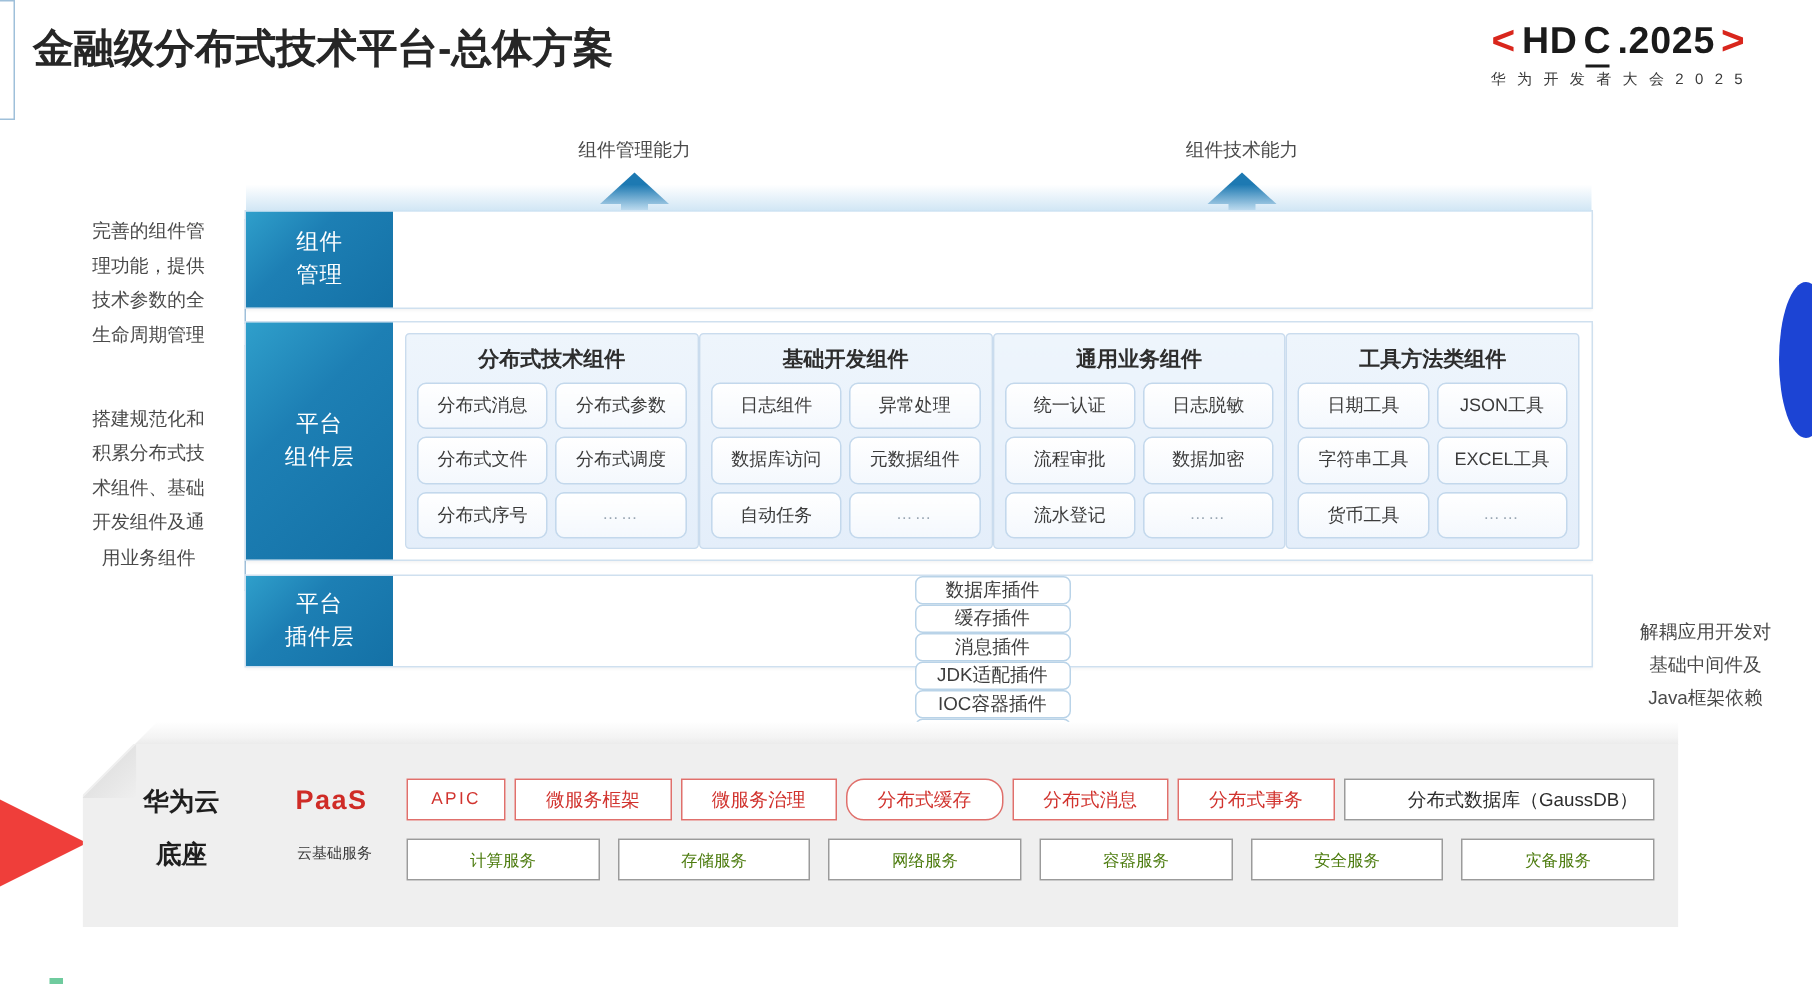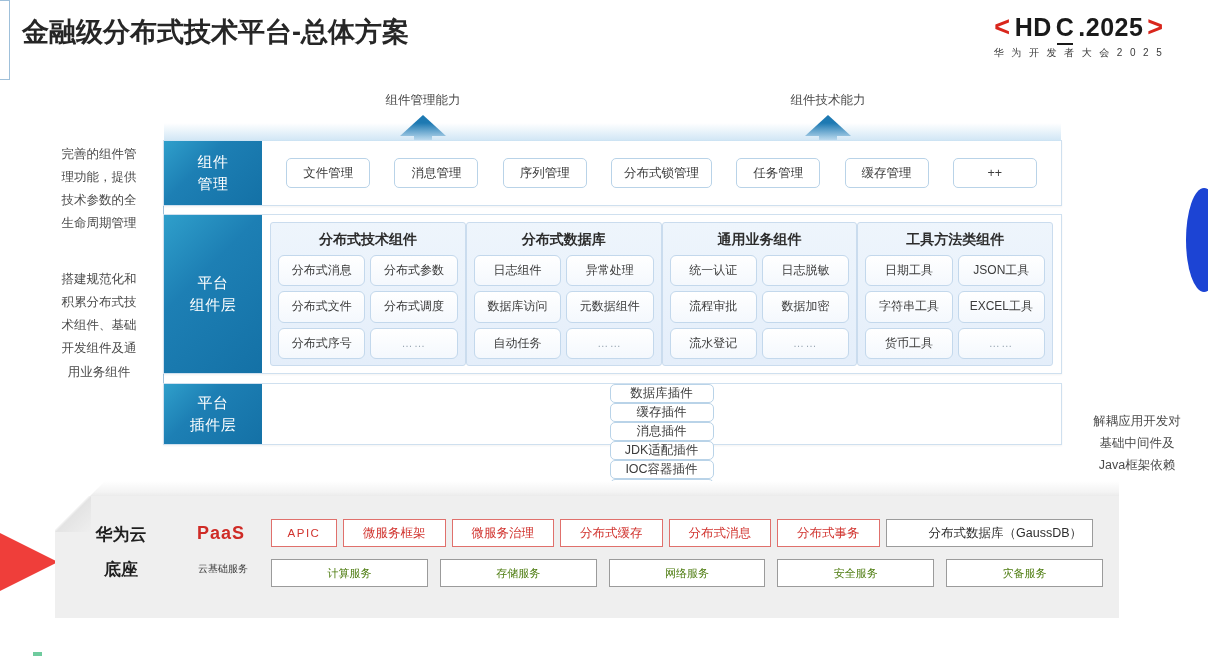--- a/index.html
+++ b/index.html
@@ -163,21 +163,21 @@
   }
   .paas-label{
     position:absolute;left:120px;top:27px;width:92px;text-align:center;
     font-size:18px;font-weight:bold;color:#cf2b26;letter-spacing:1px;
   }
   .cloudbase-label{
     position:absolute;left:120px;top:66px;width:96px;text-align:center;
     font-size:10px;color:#3a3a3a;
   }
   .paas-row{
-    position:absolute;left:216px;top:22px;right:26px;height:30px;
+    position:absolute;left:216px;top:22px;right:16px;height:30px;
     display:flex;gap:6px;align-items:center;
   }
   .svc-row{
     position:absolute;left:216px;top:62px;right:16px;height:30px;
     display:flex;gap:12px;align-items:center;
   }
   .paas-chip{
     border:1.5px solid #e0706c;background:#ffffff;color:#d1332e;
     font-size:12.5px;height:28px;display:flex;align-items:center;justify-content:center;
     white-space:nowrap;box-sizing:border-box;padding:0 10px;
@@ -252,29 +252,20 @@
   </div>
   <div class="brk-right" style="left:1060px;top:404px;width:9px;height:78px;"></div>
 
   <div class="stack">
 
     <div class="band row-mgmt">
       <div class="band-top-fade"></div>
       <div class="band-label">
         <span>组件</span>
         <span>管理</span>
-      </div>
-      <div class="band-body">
-        <div class="chip">文件管理</div>
-        <div class="chip">消息管理</div>
-        <div class="chip">序列管理</div>
-        <div class="chip">分布式锁管理</div>
-        <div class="chip">任务管理</div>
-        <div class="chip">缓存管理</div>
-        <div class="chip">++</div>
       </div>
     </div>
 
     <div class="band row-plat">
       <div class="band-label">
         <span>平台</span>
         <span>组件层</span>
       </div>
       <div class="band-body">
 
@@ -284,21 +275,21 @@
             <div class="cell">分布式消息</div>
             <div class="cell">分布式参数</div>
             <div class="cell">分布式文件</div>
             <div class="cell">分布式调度</div>
             <div class="cell">分布式序号</div>
             <div class="cell dots">……</div>
           </div>
         </div>
 
         <div class="group">
-          <div class="group-title">分布式数据库</div>
+          <div class="group-title">基础开发组件</div>
           <div class="group-grid">
             <div class="cell">日志组件</div>
             <div class="cell">异常处理</div>
             <div class="cell">数据库访问</div>
             <div class="cell">元数据组件</div>
             <div class="cell">自动任务</div>
             <div class="cell dots">……</div>
           </div>
         </div>
 
@@ -355,30 +346,31 @@
         <div>底座</div>
       </div>
 
       <div class="paas-label">PaaS</div>
       <div class="cloudbase-label">云基础服务</div>
 
       <div class="paas-row">
         <div class="paas-chip apic" style="flex:0 0 66px;">APIC</div>
         <div class="paas-chip" style="flex:1;">微服务框架</div>
         <div class="paas-chip" style="flex:1;">微服务治理</div>
-        <div class="paas-chip" style="flex:1;">分布式缓存</div>
+        <div class="paas-chip" style="flex:1;border-radius:12px;">分布式缓存</div>
         <div class="paas-chip" style="flex:1;">分布式消息</div>
         <div class="paas-chip" style="flex:1;">分布式事务</div>
         <div class="paas-chip plain" style="flex:1.55;padding-left:42px;">分布式数据库（GaussDB）</div>
       </div>
 
       <div class="svc-row">
         <div class="svc-chip">计算服务</div>
         <div class="svc-chip">存储服务</div>
         <div class="svc-chip">网络服务</div>
+        <div class="svc-chip">容器服务</div>
         <div class="svc-chip">安全服务</div>
         <div class="svc-chip">灾备服务</div>
       </div>
 
     </div>
   </div>
   <div class="base-bevel-tl"></div>
 
 </div>
 

